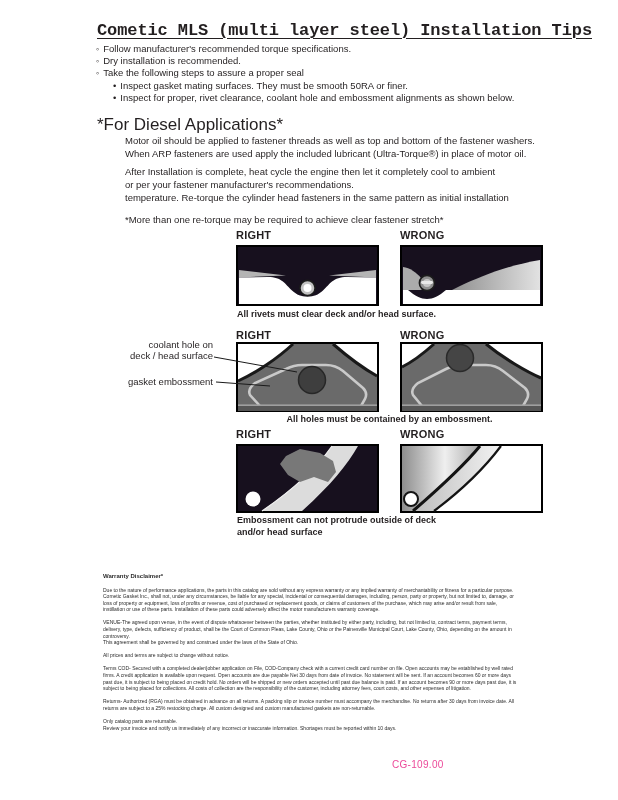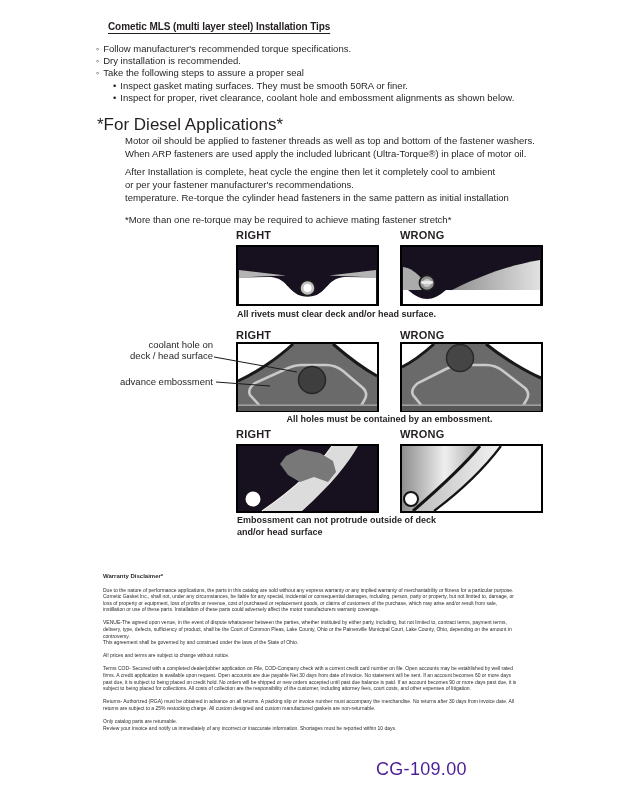--- a/index.html
+++ b/index.html
@@ -3,39 +3,39 @@
 <meta charset="utf-8">
 <style>
   html,body { margin:0; padding:0; background:#888; }
   .page {
     position:relative; width:618px; height:800px; background:#ffffff;
     font-family:"Liberation Sans", sans-serif; color:#231f20; overflow:hidden;
     margin:0 auto;
   }
   .abs { position:absolute; }
   .doc-title {
-    left:108px; top:21px; font-size:10px; font-weight:bold; letter-spacing:-0.1px;
-    text-decoration:underline; text-underline-offset:3px; text-decoration-thickness:1.4px;
+    left:97px; top:21px; font-size:17px; font-weight:bold; letter-spacing:-0.1px;
+    text-decoration:underline; text-underline-offset:3px; text-decoration-thickness:1.4px;font-family:Liberation Mono, monospace;
   }
   .bullets { left:96px; top:43px; width:440px; font-size:9.5px; line-height:12.2px; }
   .b::before { content:"◦"; margin-right:4px; font-size:9px; }
   .sb { margin-left:17px; }
   .sb::before { content:"•"; margin-right:4px; }
   .diesel-h { left:97px; top:115px; font-size:17px; font-weight:normal; }
   .para { font-size:9.5px; line-height:13px;margin-left:28px; }
   .fig-label { width:143px; text-align:left; font-size:11px; font-weight:bold; letter-spacing:0.2px; }
   .fig { width:143px; }
   .fig svg { display:block; }
   .caption { font-size:9px; font-weight:bold; }
   .ann { font-size:9.5px; line-height:11px; text-align:right; }
   .disc { left:103px; top:573px; width:414px; font-size:5px; line-height:6.6px; color:#2b2b2b; }
   .disc .disc-h { font-size:6px; font-weight:bold; margin:0 0 7px 0; }
   .disc p { margin:0 0 6.5px 0; }
   .disc p.tight { margin-bottom:0; }
-  .doc-code { left:376px; top:759px; font-size:18px; letter-spacing:0.3px; color:#4c1d95; }
+  .doc-code { left:392px; top:759px; font-size:10px; letter-spacing:0.3px; color:#ec4899; }
   .overlay { left:0; top:0; pointer-events:none; }
 </style>
 </head>
 <body>
 
 <div class="page">
 
   <div class="abs doc-title">Cometic MLS (multi layer steel) Installation Tips</div>
 
   <div class="abs bullets">
@@ -52,21 +52,21 @@
     <div>Motor oil should be applied to fastener threads as well as top and bottom of the fastener washers.</div>
     <div>When ARP fasteners are used apply the included lubricant (Ultra-Torque®) in place of motor oil.</div>
   </div>
 
   <div class="abs para" style="left:97px; top:165px;">
     <div>After Installation is complete, heat cycle the engine then let it completely cool to ambient</div>
     <div>or per your fastener manufacturer's recommendations.</div>
     <div>temperature. Re-torque the cylinder head fasteners in the same pattern as initial installation</div>
   </div>
 
-  <div class="abs para" style="left:97px; top:213px;">*More than one re-torque may be required to achieve mating fastener stretch*</div>
+  <div class="abs para" style="left:97px; top:213px;">*More than one re-torque may be required to achieve clear fastener stretch*</div>
 
   <div class="abs fig-label" style="left:236px; top:229px;">RIGHT</div>
   <div class="abs fig-label" style="left:400px; top:229px;">WRONG</div>
 
   <div class="abs fig" style="left:236px; top:245px;">
     <svg width="143" height="61" viewBox="0 0 143 61">
       <rect x="1" y="1" width="141" height="59" fill="#17101e" stroke="#000" stroke-width="2"></rect>
       <path d="M3,25 L50,30.5 L3,32.5 Z" fill="#b4b4b4"></path>
       <path d="M140,25 L93,30.5 L140,32.5 Z" fill="#b4b4b4"></path>
       <path d="M3,32.5 L32,32 C46,32 49,39 56,45.5 C61,50 65,51.5 71.5,51.5 C78,51.5 82,50 87,45.5 C94,39 97,32 111,32 L140,32.5 L140,59 L3,59 Z" fill="#ffffff"></path>
@@ -96,21 +96,21 @@
 
   <div class="abs caption" style="left:237px; top:309px;">All rivets must clear deck and/or head surface.</div>
 
   <div class="abs fig-label" style="left:236px; top:329px;">RIGHT</div>
   <div class="abs fig-label" style="left:400px; top:329px;">WRONG</div>
 
   <div class="abs ann" style="left:118px; top:339px; width:95px;">
     <div>coolant hole on</div>
     <div>deck / head surface</div>
   </div>
-  <div class="abs ann" style="left:113px; top:376px; width:100px;">advance embossment</div>
+  <div class="abs ann" style="left:113px; top:376px; width:100px;">gasket embossment</div>
 
   <div class="abs fig" style="left:236px; top:342px;">
     <svg width="143" height="70" viewBox="0 0 143 70">
       <rect x="1" y="1" width="141" height="68" fill="#6a6a6a" stroke="#000" stroke-width="2"></rect>
       <path d="M2,2 L57,2 C42,16 20,31 2,39 Z" fill="#ffffff"></path>
       <path d="M57,2 C42,16 20,31 2,39" stroke="#191919" stroke-width="3" fill="none"></path>
       <path d="M141,2 L97,2 C112,15 130,28 141,34 Z" fill="#ffffff"></path>
       <path d="M97,2 C112,15 130,28 141,34" stroke="#191919" stroke-width="3" fill="none"></path>
       <path d="M24,64 L14,53 C12,49 14,45 19,41 L50,27 C55,24.5 60,23 66,23 L90,23 C97,23 102,25 107,29 L127,46 C130,49 131,53 129,57 L125,64" stroke="#c9c9c9" stroke-width="2.6" fill="none"></path>
       <circle cx="76" cy="38" r="13.5" fill="#3e3e3e" stroke="#272727" stroke-width="1.5"></circle>

